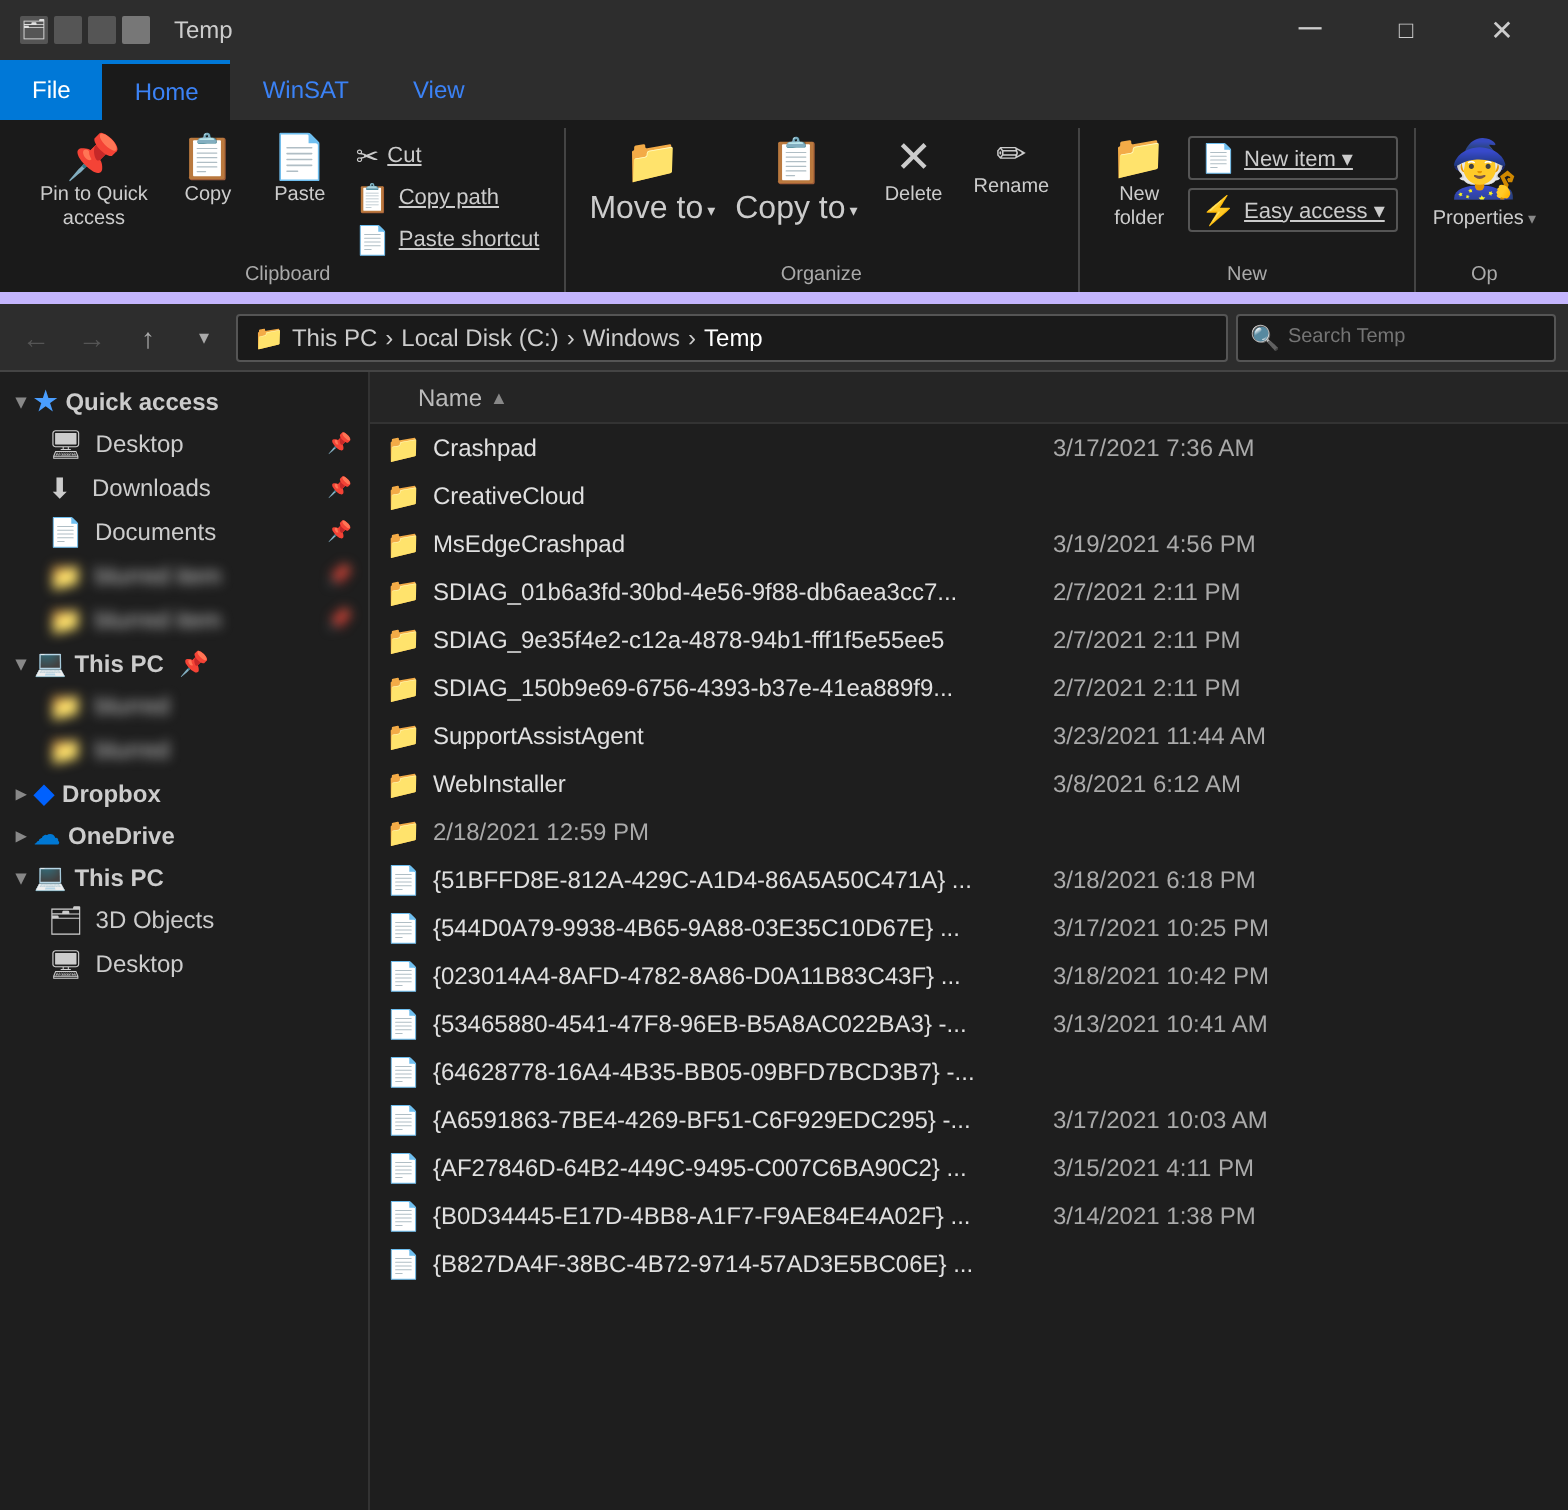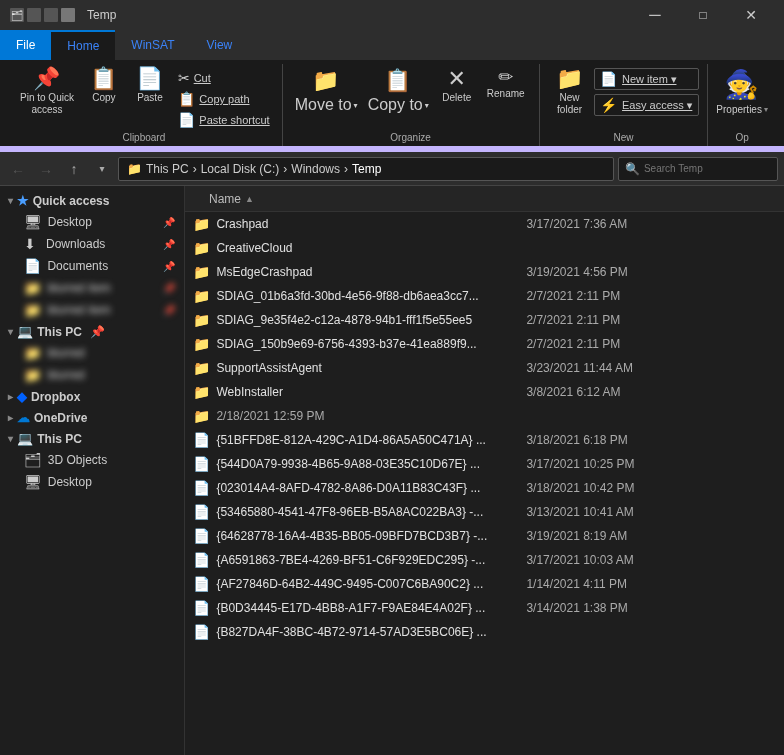--- a/index.html
+++ b/index.html
@@ -391,31 +391,30 @@
           <span class="file-date">3/18/2021 10:42 PM</span>
         </div>
         <div class="file-row">
           <span class="file-icon" style="color: rgb(170, 170, 170);">📄</span>
           <span class="file-name">{53465880-4541-47F8-96EB-B5A8AC022BA3} -...</span>
           <span class="file-date">3/13/2021 10:41 AM</span>
         </div>
         <div class="file-row">
           <span class="file-icon" style="color: rgb(170, 170, 170);">📄</span>
           <span class="file-name">{64628778-16A4-4B35-BB05-09BFD7BCD3B7} -...</span>
-          <span class="file-date">3/19/2021 8:19 AM</span>
         </div>
         <div class="file-row">
           <span class="file-icon" style="color: rgb(170, 170, 170);">📄</span>
           <span class="file-name">{A6591863-7BE4-4269-BF51-C6F929EDC295} -...</span>
           <span class="file-date">3/17/2021 10:03 AM</span>
         </div>
         <div class="file-row">
           <span class="file-icon" style="color: rgb(170, 170, 170);">📄</span>
           <span class="file-name">{AF27846D-64B2-449C-9495-C007C6BA90C2} ...</span>
-          <span class="file-date">1/14/2021 4:11 PM</span>
+          <span class="file-date">3/15/2021 4:11 PM</span>
         </div>
         <div class="file-row">
           <span class="file-icon" style="color: rgb(170, 170, 170);">📄</span>
           <span class="file-name">{B0D34445-E17D-4BB8-A1F7-F9AE84E4A02F} ...</span>
           <span class="file-date">3/14/2021 1:38 PM</span>
         </div>
         <div class="file-row">
           <span class="file-icon" style="color: rgb(170, 170, 170);">📄</span>
           <span class="file-name">{B827DA4F-38BC-4B72-9714-57AD3E5BC06E} ...</span>
         </div>

